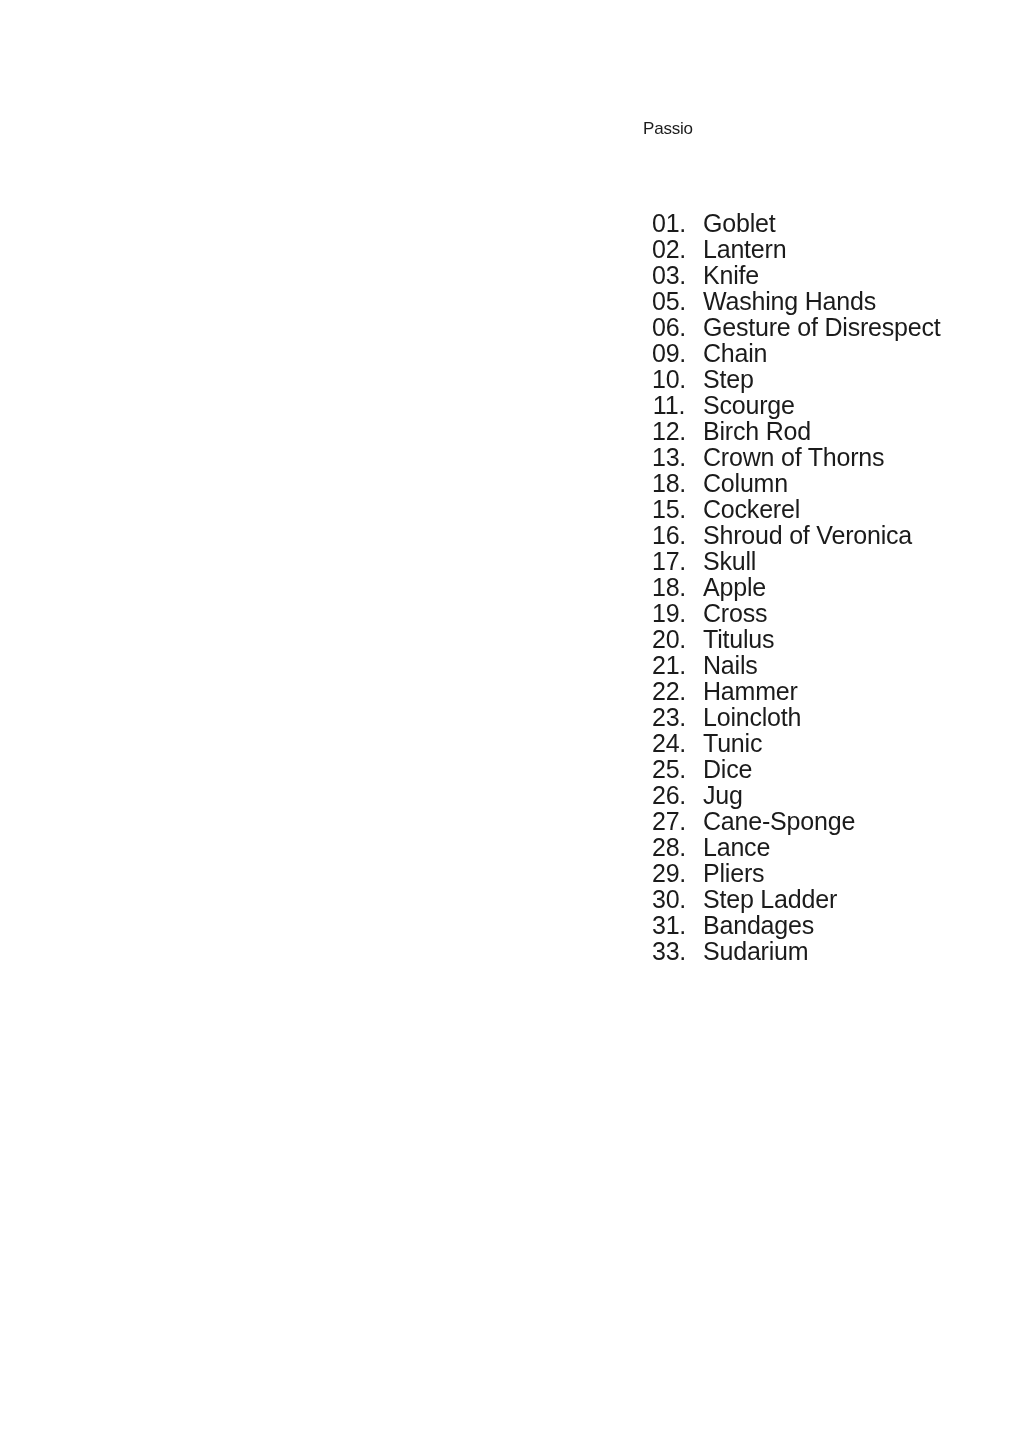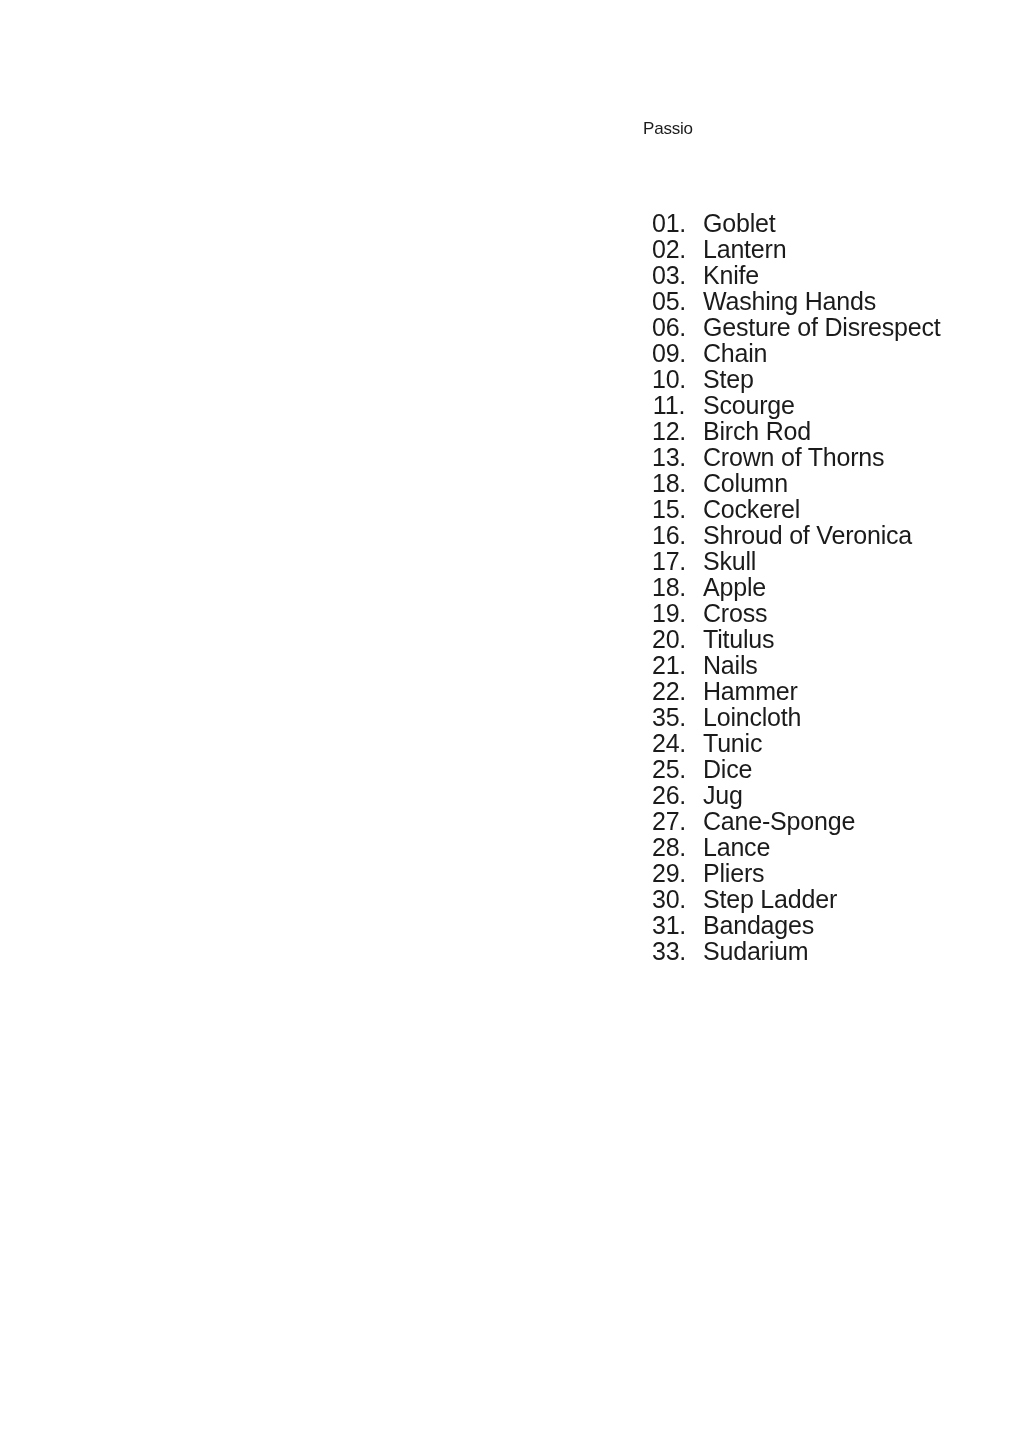--- a/index.html
+++ b/index.html
@@ -127,21 +127,21 @@
     </li>
     <li>
       <span class="num">21.</span>
       <span class="label">Nails</span>
     </li>
     <li>
       <span class="num">22.</span>
       <span class="label">Hammer</span>
     </li>
     <li>
-      <span class="num">35.</span>
+      <span class="num">23.</span>
       <span class="label">Loincloth</span>
     </li>
     <li>
       <span class="num">24.</span>
       <span class="label">Tunic</span>
     </li>
     <li>
       <span class="num">25.</span>
       <span class="label">Dice</span>
     </li>

